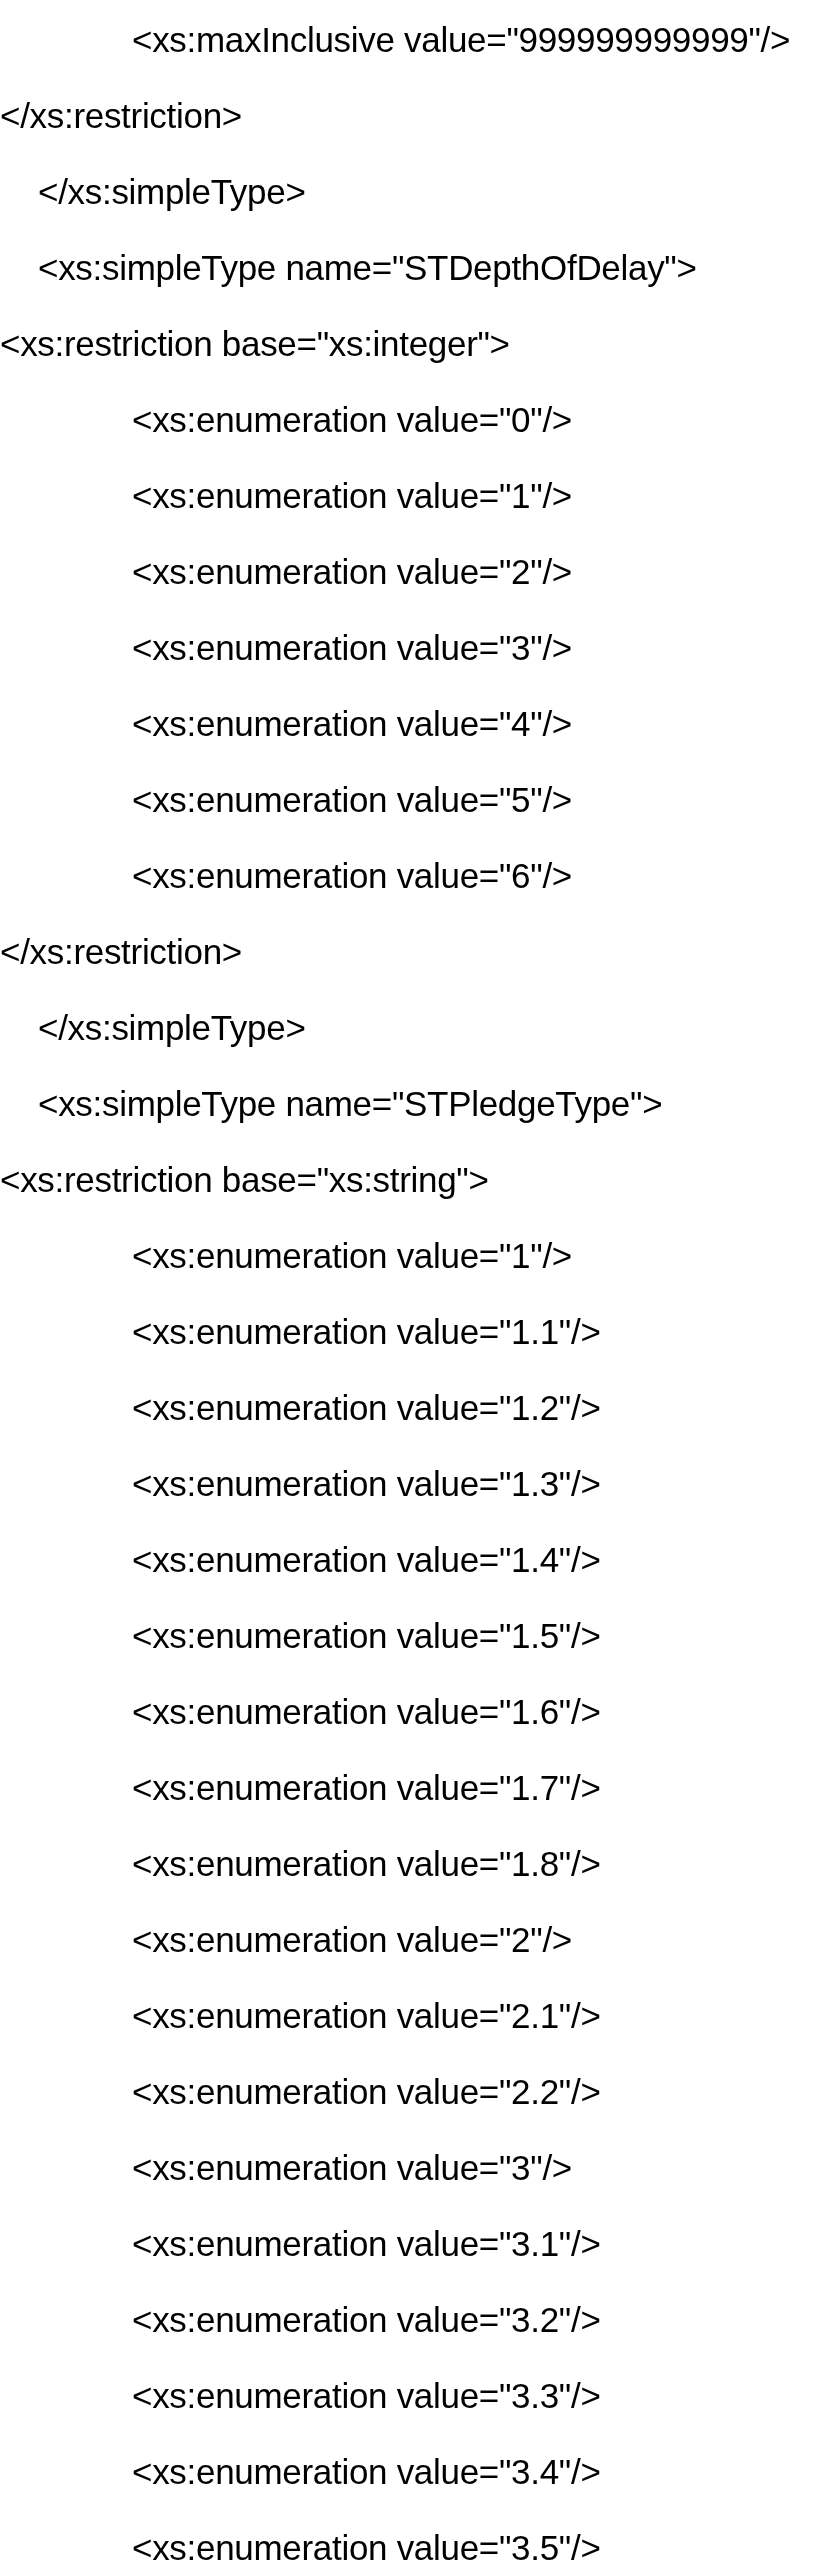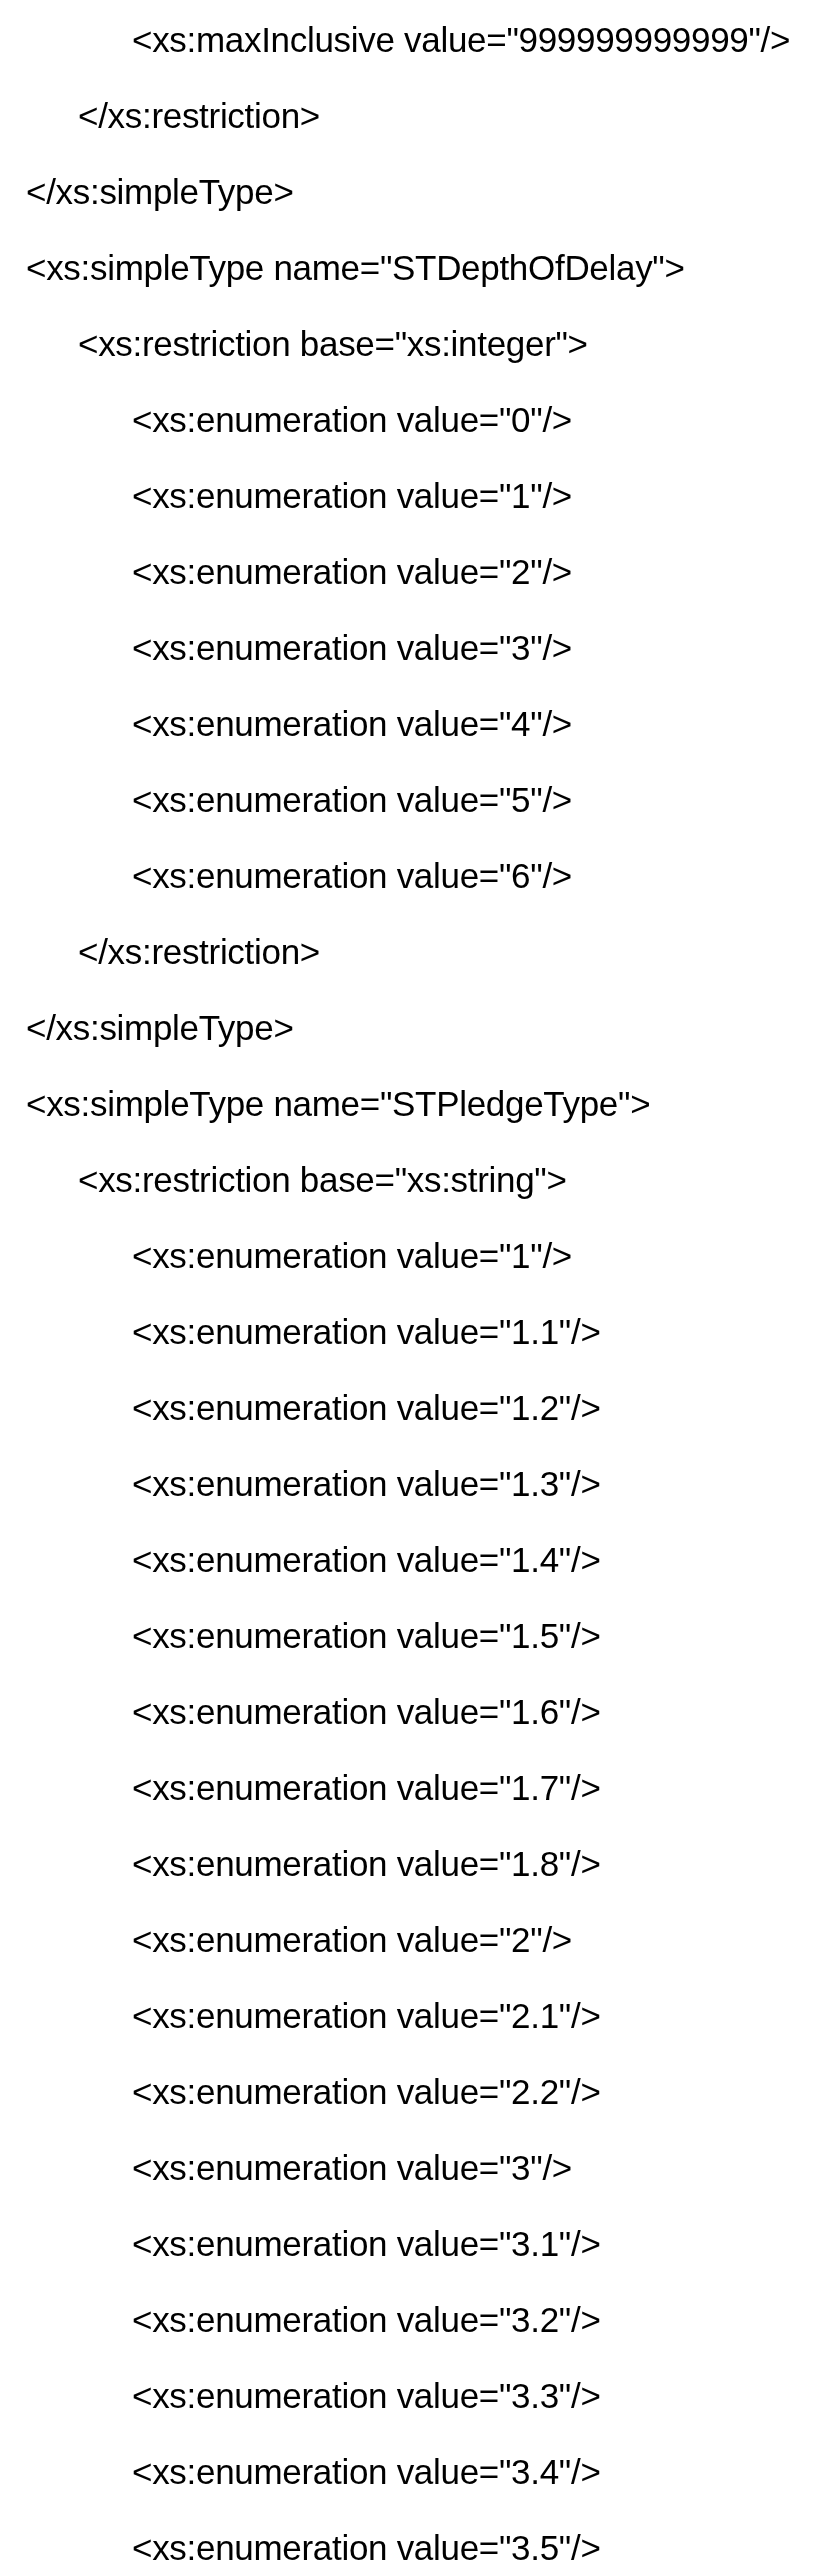--- a/index.html
+++ b/index.html
@@ -20,22 +20,22 @@
   }
   .code-lines {
     padding-top: 1.7px;
   }
   .code-line {
     height: 76px;
     line-height: 76px;
     white-space: pre;
     letter-spacing: -0.3px;
   }
-  .il-0 { padding-left: 26px;  }
-  .il-1 { padding-left: 78px;  }
+  .il-0 { padding-left: 38px;  }
+  .il-1 {  }
   .il-2 { padding-left: 132px; }
 </style>
 </head>
 <body>
 
 <div class="page">
   <div class="code-lines">
       <div class="code-line il-2">&lt;xs:maxInclusive value="999999999999"/&gt;</div>
       <div class="code-line il-1">&lt;/xs:restriction&gt;</div>
       <div class="code-line il-0">&lt;/xs:simpleType&gt;</div>

